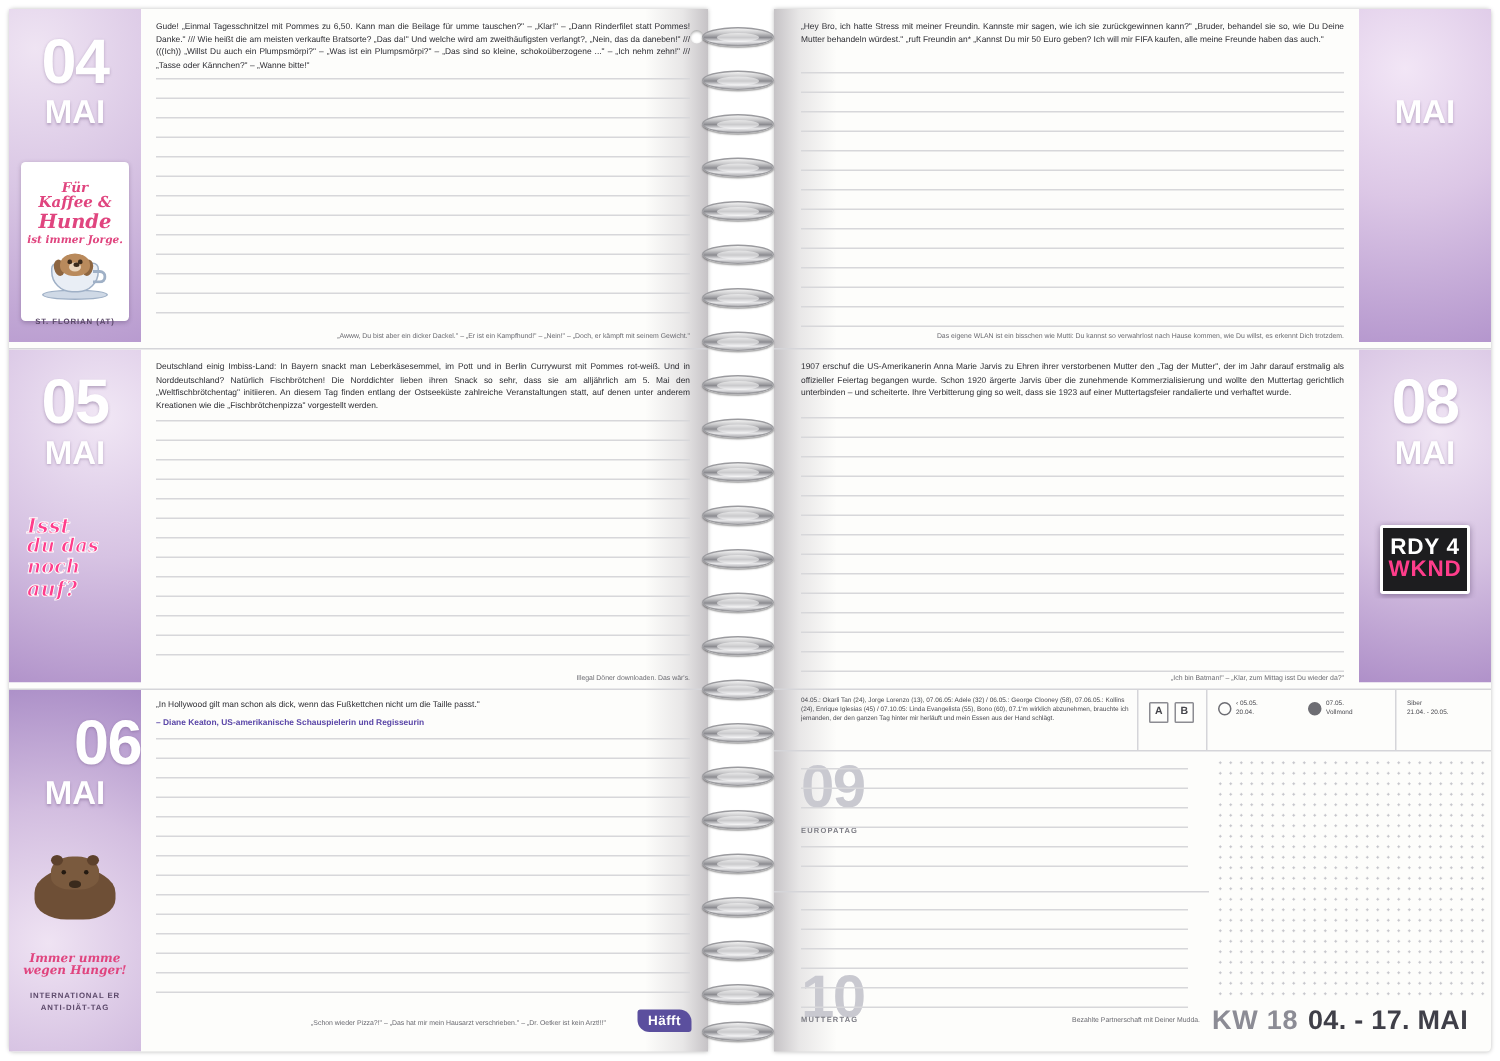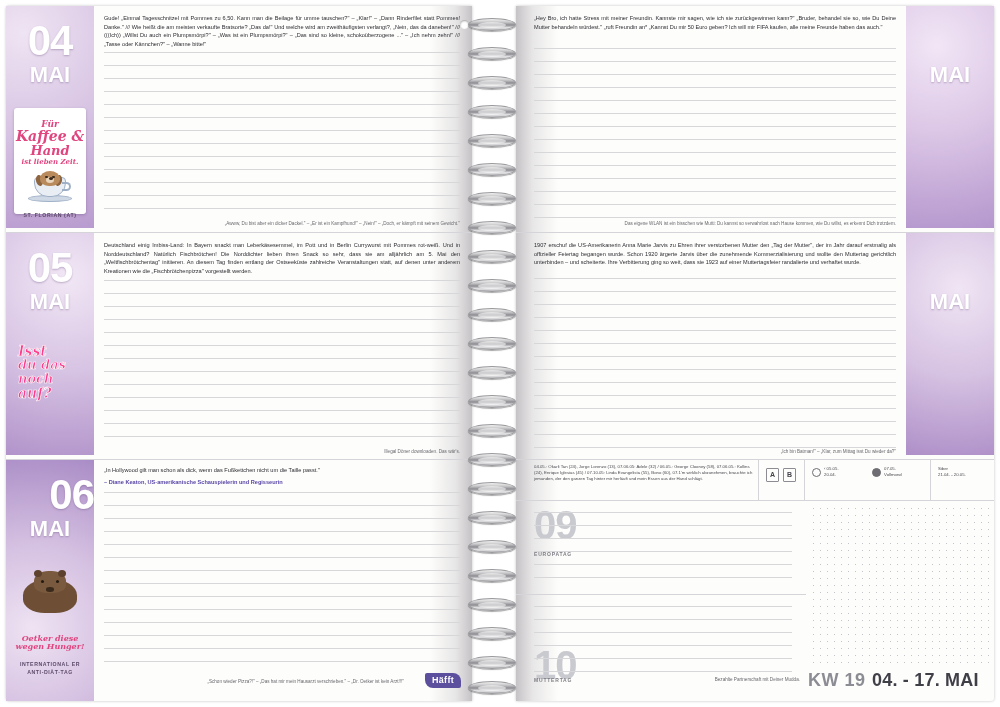--- a/index.html
+++ b/index.html
@@ -263,23 +263,23 @@
   <div class="gutter-shadow-l"></div>
   <div class="gutter-shadow-r"></div>
 
   <div class="side-strip left" style="top:6px; height:222px;">
     <div class="strip-bg bg-04"></div>
     <div class="day-num" style="position:absolute;top:16px;left:0;right:0;">04</div>
     <div class="day-mon" style="position:absolute;top:58px;left:0;right:0;">MAI</div>
     <div class="sticker" style="top:86px;height:106px;margin-top:16px;">
       <div class="sticker-inner">
         <div class="sticker-script" style="font-size:9px;">Für</div>
-        <div class="sticker-script" style="font-size:14px;">Kaffee &amp;</div>
-        <div class="sticker-script" style="font-size:13px;">Hand</div>
-        <div class="sticker-script" style="font-size:7px;">ist lieben Zeit.</div>
+        <div class="sticker-script" style="font-size:10px;">Kaffee &amp;</div>
+        <div class="sticker-script" style="font-size:13px;">Hunde</div>
+        <div class="sticker-script" style="font-size:7px;">ist immer Jorge.</div>
         <div class="cup">
           <div class="saucer"></div>
             <div class="body"></div>
             <div class="handle"></div>
           <div class="ear-l"></div>
             <div class="ear-r"></div>
           <div class="dog"></div>
             <div class="snout"></div>
             <div class="nose"></div>
           <div class="eye-l"></div>
@@ -355,21 +355,21 @@
           <div class="ear-l"></div>
             <div class="ear-r"></div>
           <div class="eye-l"></div>
             <div class="eye-r"></div>
             <div class="nose"></div>
         </div>
       </div>
     </div>
     <div class="sticker" style="top:166px;height:32px;background:transparent;box-shadow:none;">
       <div class="sticker-inner">
-        <div class="sticker-script" style="font-size:8px;color:#e0457f;">Oetker diese</div>
+        <div class="sticker-script" style="font-size:8px;color:#e0457f;">Immer umme</div>
         <div class="sticker-script" style="font-size:8px;color:#e0457f;">wegen Hunger!</div>
       </div>
     </div>
     <div class="strip-caption" style="bottom:24px; white-space:pre-line;">INTERNATIONAL ER
 ANTI-DIÄT-TAG</div>
   </div>
 
   <div class="quote" style="position:absolute;left:104px;top:466px;width:356px;">„In Hollywood gilt man schon als dick, wenn das Fußkettchen nicht um die Taille passt."</div>
   <div class="quote author" style="position:absolute;left:104px;top:478px;width:356px;color:#5b47a8;font-weight:bold;">– Diane Keaton, US-amerikanische Schauspielerin und Regisseurin</div>
   <div class="rules" style="left:104px; top:492px; width:356px; height:184px;">
@@ -440,21 +440,30 @@
     <div class="rule" style="top:130px"></div>
       <div class="rule" style="top:143px"></div>
     <div class="rule" style="top:156px"></div>
       <div class="rule" style="top:169px"></div>
   </div>
   <div class="footline" style="left:534px; top:221px; width:362px;">Das eigene WLAN ist ein bisschen wie Mutti: Du kannst so verwahrlost nach Hause kommen, wie Du willst, es erkennt Dich trotzdem.</div>
   <div class="sep-h" style="left:516px; top:232px; width:478px;"></div>
 
   <div class="side-strip right" style="top:233px; height:222px;">
     <div class="strip-bg bg-08"></div>
+    <div class="day-num" style="position:absolute;top:16px;left:0;right:0;">08</div>
     <div class="day-mon" style="position:absolute;top:58px;left:0;right:0;">MAI</div>
+    <div class="sticker" style="top:114px;height:52px;background:transparent;box-shadow:none;">
+      <div class="sticker-inner">
+        <div class="rdy-box">
+          <div class="rdy-line1">RDY 4</div>
+          <div class="rdy-line2">WKND</div>
+        </div>
+      </div>
+    </div>
     <div class="strip-caption"></div>
   </div>
 
   <div class="hand" style="position:absolute;left:534px;top:241px;width:362px;">1907 erschuf die US-Amerikanerin Anna Marie Jarvis zu Ehren ihrer verstorbenen Mutter den „Tag der Mutter", der im Jahr darauf erstmalig als offizieller Feiertag begangen wurde. Schon 1920 ärgerte Jarvis über die zunehmende Kommerzialisierung und wollte den Muttertag gerichtlich unterbinden – und scheiterte. Ihre Verbitterung ging so weit, dass sie 1923 auf einer Muttertagsfeier randalierte und verhaftet wurde.</div>
   <div class="rules" style="left:534px; top:278px; width:362px; height:172px;">
     <div class="rule" style="top:0"></div>
       <div class="rule" style="top:13px"></div>
     <div class="rule" style="top:26px"></div>
       <div class="rule" style="top:39px"></div>
     <div class="rule" style="top:52px"></div>
@@ -518,16 +527,16 @@
       <div class="rule" style="top:13px"></div>
     <div class="rule" style="top:26px"></div>
       <div class="rule" style="top:39px"></div>
     <div class="rule" style="top:52px"></div>
       <div class="rule" style="top:65px"></div>
   </div>
   <div class="footline-c" style="left:660px; top:677px; width:140px; text-align:right;">Bezahlte Partnerschaft mit Deiner Mudda.</div>
 
   <div class="dotgrid" style="left:810px; top:505px; width:184px; height:160px;"></div>
 
-  <div class="kw-label" style="left:808px; top:670px;">KW 19</div>
+  <div class="kw-label" style="left:808px; top:670px;">KW 18</div>
   <div class="kw-date" style="left:872px; top:670px;">04. - 17. MAI</div>
 
 </div>
 
 </body></html>

